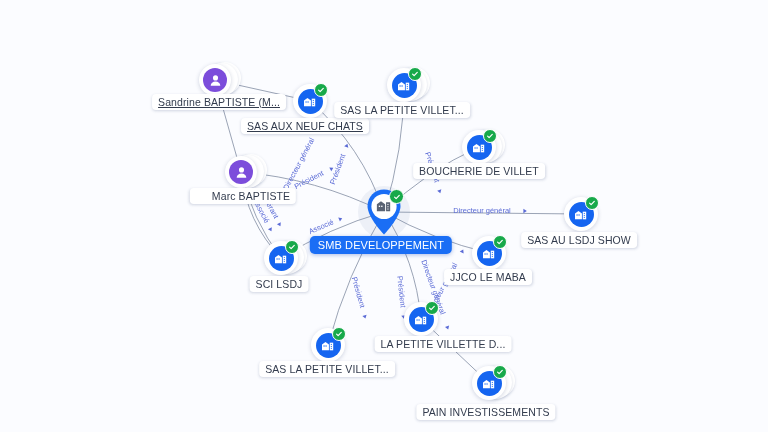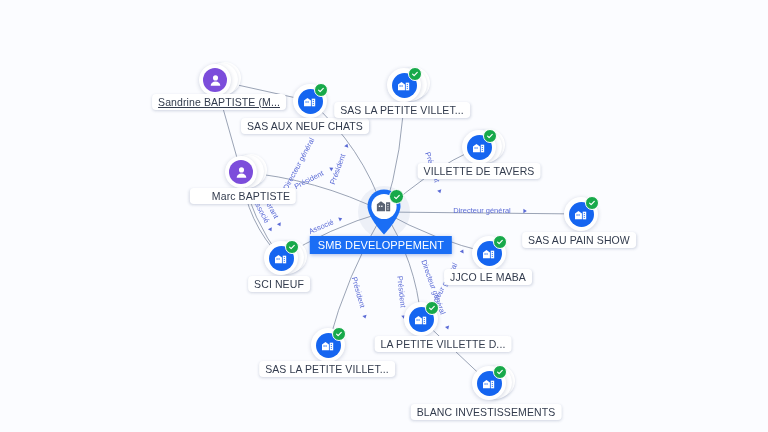--- a/index.html
+++ b/index.html
@@ -48,21 +48,21 @@
   .halo{position:absolute;left:50%;top:50%;transform:translate(-50%,-50%);
         width:52px;height:52px;border-radius:50%;background:rgba(120,140,175,.10);}
 
   
   .label{position:absolute;transform:translate(-50%,0);
          background:#fff;border-radius:4px;
          padding:2px 6px;white-space:nowrap;
          font-size:10.5px;color:#333c4e;letter-spacing:.1px;
          box-shadow:0 1px 3px rgba(40,60,110,.20);}
   .label.center{background:#1a6ef5;color:#fff;font-size:11px;
-                padding:3px 8px;border-radius:0;
+                padding:3px 8px;border-radius:5px;
                 box-shadow:0 1px 4px rgba(20,70,180,.35);}
 
   
   .etext{font-size:7.5px;font-family:"Liberation Sans", sans-serif;fill:#5b6bd6;}
 </style>
 </head>
 <body>
 
 <div id="graph">
   <svg class="edge-layer" id="edges" viewBox="0 0 768 432" width="768" height="432">
@@ -334,25 +334,25 @@
             </svg></div></div>
         <div class="badge" style="left:31px;top:5px;width:13px;height:13px;">
           <svg width="8" height="8" viewBox="0 0 12 12">
             <path d="M2.4 6.2 L4.7 8.4 L9.4 3.6" stroke="#fff" stroke-width="1.8" fill="none" stroke-linecap="round" stroke-linejoin="round"></path>
           </svg>
         </div>
       </div>
     </div>
   <div id="labels">
       <div class="label" style="left: 219px; top: 94px; text-decoration: underline;">Sandrine BAPTISTE (M...</div>
-      <div class="label" style="left: 305px; top: 118px;">SAS AUX NEUF CHATS</div>
+      <div class="label" style="left: 305px; top: 118px; text-decoration: underline;">SAS AUX NEUF CHATS</div>
       <div class="label" style="left: 402px; top: 102px;">SAS LA PETITE VILLET...</div>
-      <div class="label" style="left: 479px; top: 163px;">VILLETTE DE TAVERS</div>
-      <div class="label" style="left: 579px; top: 232px;">SAS AU PAIN SHOW</div>
+      <div class="label" style="left: 479px; top: 163px;">BOUCHERIE DE VILLET</div>
+      <div class="label" style="left: 579px; top: 232px;">SAS AU LSDJ SHOW</div>
       <div class="label" style="left: 488px; top: 269px;">JJCO LE MABA</div>
-      <div class="label" style="left: 486px; top: 404px;">BLANC INVESTISSEMENTS</div>
+      <div class="label" style="left: 486px; top: 404px;">PAIN INVESTISSEMENTS</div>
       <div class="label" style="left: 443px; top: 336px;">LA PETITE VILLETTE D...</div>
       <div class="label" style="left: 327px; top: 361px;">SAS LA PETITE VILLET...</div>
-      <div class="label" style="left: 279px; top: 276px;">SCI NEUF</div>
+      <div class="label" style="left: 279px; top: 276px;">SCI LSDJ</div>
       <div class="label" style="left: 243px; top: 188px; padding-left: 22px;">Marc BAPTISTE</div>
       <div class="label center" style="left: 381px; top: 236px;">SMB DEVELOPPEMENT</div>
     </div>
 </div>
 
 </body></html>

